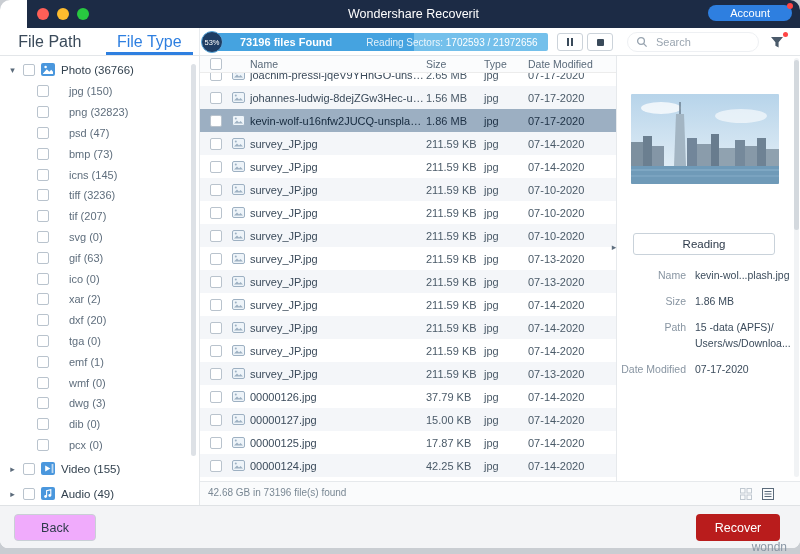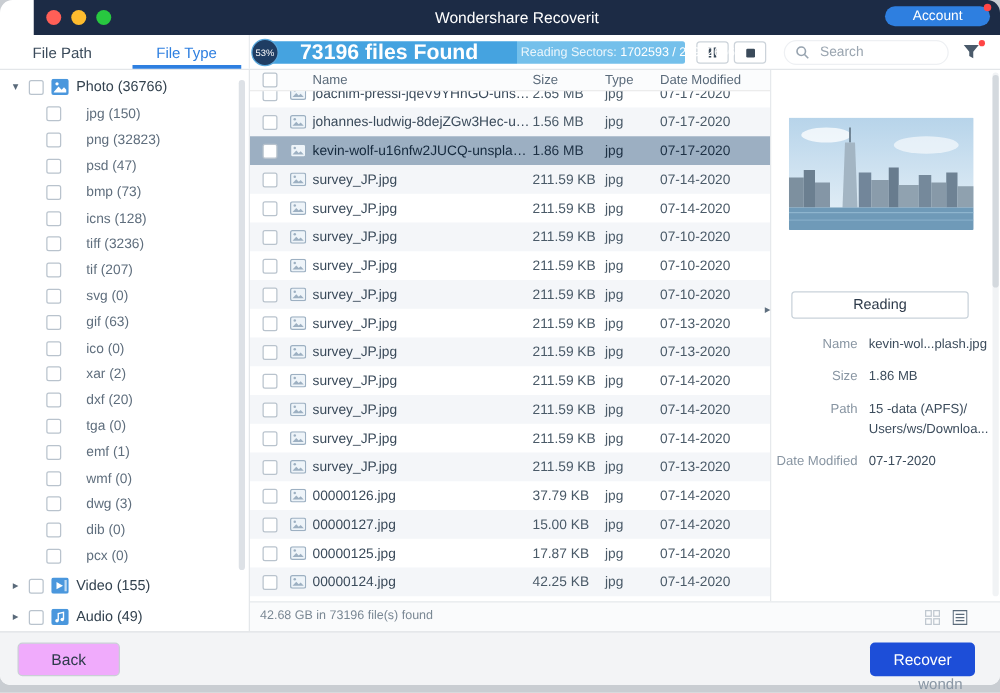--- a/index.html
+++ b/index.html
@@ -14,28 +14,28 @@
   .light{width:12px;height:12px;border-radius:50%;}
   .light.red{background:#ff5f57;}.light.yellow{background:#febc2e;}.light.green{background:#28c840;}
   .win-title{position:absolute;left:0;right:0;top:7px;text-align:center;color:#fff;font-size:12.5px;}
   .account-btn{position:absolute;right:8px;top:5px;background:#2e7fe0;color:#fff;font-size:11px;
     padding:2px 22px;border-radius:10px;cursor:default;}
   .account-btn .dot{position:absolute;right:-1px;top:-2px;width:6px;height:6px;border-radius:50%;background:#ff4545;}
 
   
   .toolbar{position:relative;height:28px;background:#fff;border-bottom:1px solid #e3e6e9;}
   .tabs{position:absolute;left:0;top:0;width:200px;height:100%;display:flex;border-right:1px solid #e9ecef;}
-  .tab{flex:1;display:flex;align-items:center;justify-content:center;font-size:12px;color:#3a4a5a;position:relative;cursor:default;}
+  .tab{flex:1;display:flex;align-items:center;justify-content:center;font-size:16px;color:#3a4a5a;position:relative;cursor:default;}
   .tab.active{color:#2e7fe0;}
   .tab.active::after{content:'';position:absolute;left:6px;right:6px;bottom:0;height:3px;background:#2e7fe0;}
   .progress-circle{position:absolute;left:201px;top:3px;width:22px;height:22px;border-radius:50%;
     background:#1f3d63;border:1px solid #5aa8dc;color:#fff;font-size:7.5px;display:flex;align-items:center;justify-content:center;z-index:3;}
   .progress-bar{position:absolute;left:212px;top:5px;width:336px;height:18px;border-radius:2px;
     background:linear-gradient(to right,#45a3e0 0 60%,#74c0eb 60% 100%);display:flex;align-items:center;color:#fff;z-index:2;}
-  .found{margin-left:28px;font-size:17px;font-weight:bold;white-space:nowrap;}
+  .found{margin-left:28px;font-size:11px;font-weight:bold;white-space:nowrap;}
   .sectors{margin-left:34px;font-size:10px;white-space:nowrap;}
   .sectors .lab{opacity:.85;}
   .tb-btn{position:absolute;top:5px;width:26px;height:18px;background:#fff;border:1px solid #ccd3da;border-radius:3px;
     display:flex;align-items:center;justify-content:center;gap:2px;}
   .btn-pause{left:557px;}.btn-stop{left:587px;}
   .pause-bar{width:2px;height:8px;background:#3a4a5a;display:inline-block;}
   .stop-square{width:7px;height:7px;background:#3a4a5a;display:inline-block;border-radius:1px;}
   .searchbox{position:absolute;left:627px;top:4px;width:132px;height:20px;display:flex;align-items:center;gap:6px;
     padding:0 8px;border:1px solid #eef0f3;border-radius:10px;}
   .searchbox input{border:none;outline:none;font-size:11px;color:#5a6a7a;width:90px;background:transparent;
@@ -89,24 +89,24 @@
   .detail-value{flex:1;color:#3c4c5c;word-break:break-word;}
   .panel-handle{position:absolute;left:608px;top:176px;width:12px;height:30px;display:flex;align-items:center;
     justify-content:center;font-size:9px;color:#5f6f7f;z-index:4;}
   .v-scroll{position:absolute;right:1px;top:2px;bottom:28px;width:5px;background:#f1f3f5;border-radius:3px;}
   .v-thumb{position:absolute;top:2px;width:5px;height:170px;background:#d4d9de;border-radius:3px;}
 
   
   .bottombar{position:absolute;left:0;right:0;bottom:0;height:43px;background:#f3f4f6;border-top:1px solid #dfe2e5;}
   .back-btn{position:absolute;left:14px;top:8px;width:82px;height:27px;background:#f0abfc;border:1px solid #c9cfd6;
     border-radius:4px;font-size:12.5px;color:#2d3a4a;display:flex;align-items:center;justify-content:center;}
-  .recover-btn{position:absolute;right:20px;top:8px;width:84px;height:27px;background:#1d4ed8;border:none;
+  .recover-btn{position:absolute;right:20px;top:8px;width:84px;height:27px;background:#b91c1c;border:none;
     border-radius:4px;color:#fff;font-size:12.5px;display:flex;align-items:center;justify-content:center;}
 
-  .watermark{position:absolute;right:30px;bottom:0px;font-size:12px;color:#8a97a5;z-index:9;}
+  .watermark{position:absolute;right:13px;bottom:0px;font-size:12px;color:#8a97a5;z-index:9;}
 </style>
 </head>
 <body>
 
 <div class="window">
 
   <div class="titlebar">
     <div class="lights">
       <span class="light red"></span>
       <span class="light yellow"></span>
@@ -191,21 +191,21 @@
           <div class="tree-child">
             <span class="checkbox"></span>
             <span class="tree-label">psd (47)</span>
           </div>
           <div class="tree-child">
             <span class="checkbox"></span>
             <span class="tree-label">bmp (73)</span>
           </div>
           <div class="tree-child">
             <span class="checkbox"></span>
-            <span class="tree-label">icns (128)</span>
+            <span class="tree-label">icns (145)</span>
           </div>
           <div class="tree-child">
             <span class="checkbox"></span>
             <span class="tree-label">tiff (3236)</span>
           </div>
           <div class="tree-child">
             <span class="checkbox"></span>
             <span class="tree-label">tif (207)</span>
           </div>
           <div class="tree-child">

